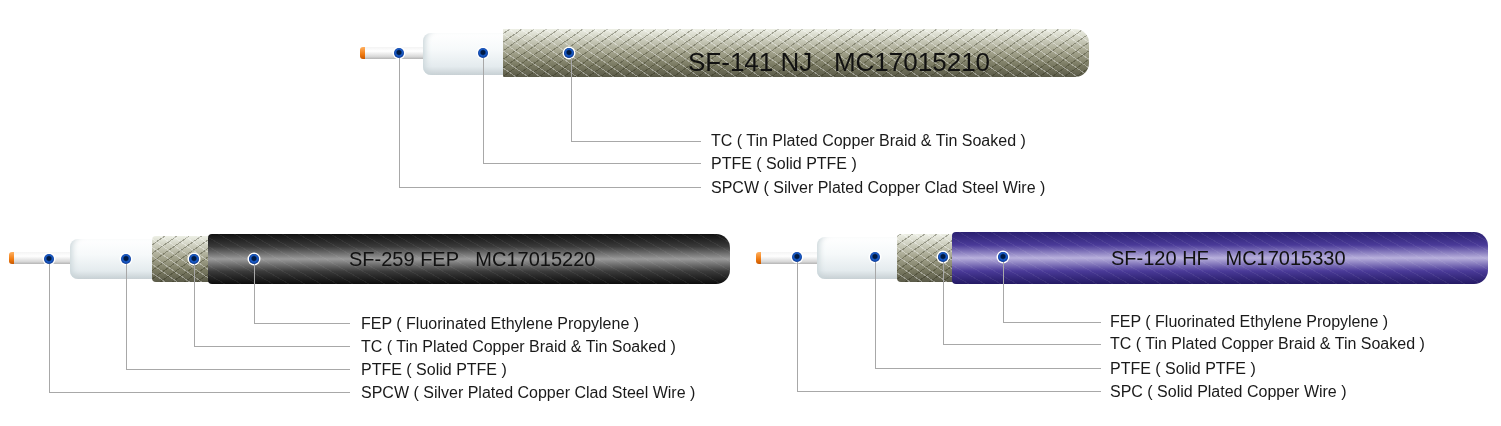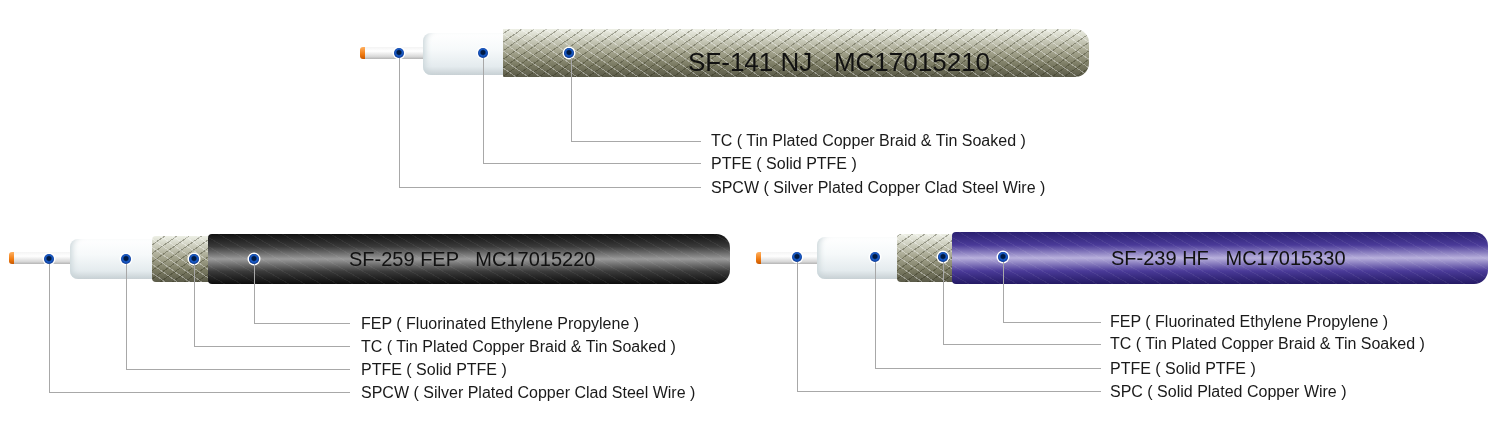--- a/index.html
+++ b/index.html
@@ -88,21 +88,21 @@
   <div class="abs label" style="left:361px;top:362px;">PTFE ( Solid PTFE )</div>
   <div class="abs label" style="left:361px;top:385px;">SPCW ( Silver Plated Copper Clad Steel Wire )</div>
 </div>
 
 <div>
   <div class="abs wire-tip" style="left:756px;top:252px;"></div>
   <div class="abs wire" style="left:761px;top:252px;width:70px;"></div>
   <div class="abs ptfe" style="left:817px;top:237px;width:95px;height:42px;"></div>
   <div class="abs braid" style="left:897px;top:234px;width:70px;height:48px;border-radius:4px 0 0 4px;"></div>
   <div class="abs jacket-purple" style="left:952px;top:232px;width:536px;height:52px;"></div>
-  <div class="abs cable-title-sm" style="left:1111px;top:248px;white-space:pre;">SF-239 HF   MC17015330</div>
+  <div class="abs cable-title-sm" style="left:1111px;top:248px;white-space:pre;">SF-120 HF   MC17015330</div>
 
   <div class="abs dot" style="left:792px;top:252px;"></div>
   <div class="abs dot" style="left:870px;top:252px;"></div>
   <div class="abs dot" style="left:938px;top:252px;"></div>
   <div class="abs dot" style="left:998px;top:252px;"></div>
 
   <div class="abs vline" style="left:1003px;top:262px;height:61px;"></div>
   <div class="abs hline" style="left:1003px;top:322px;width:98px;"></div>
   <div class="abs vline" style="left:943px;top:262px;height:83px;"></div>
   <div class="abs hline" style="left:943px;top:344px;width:158px;"></div>

